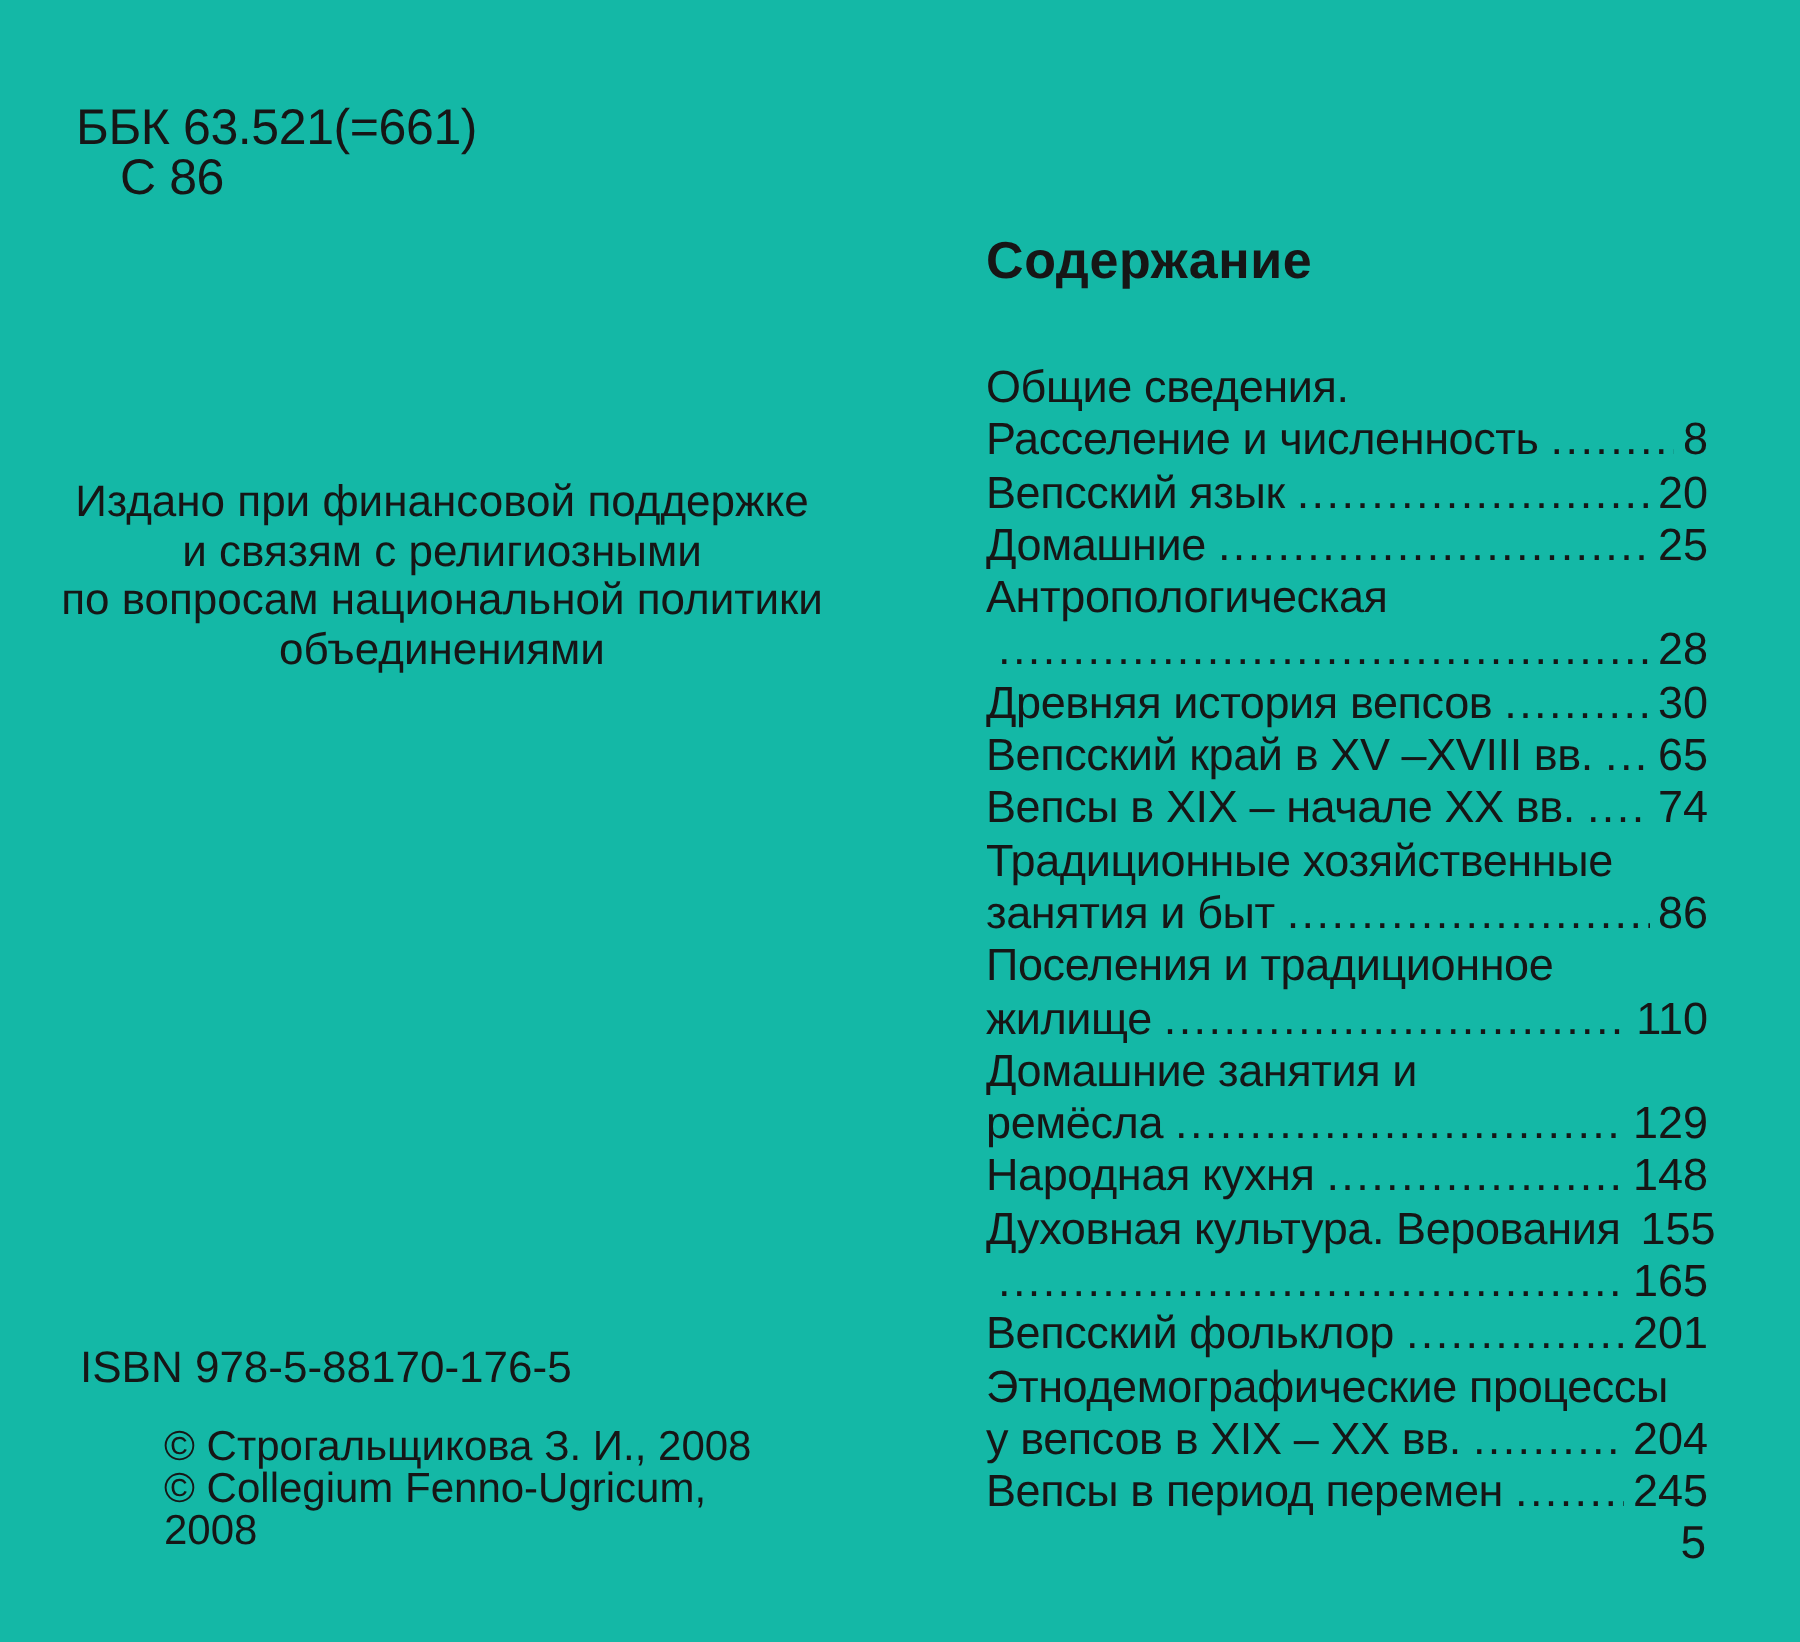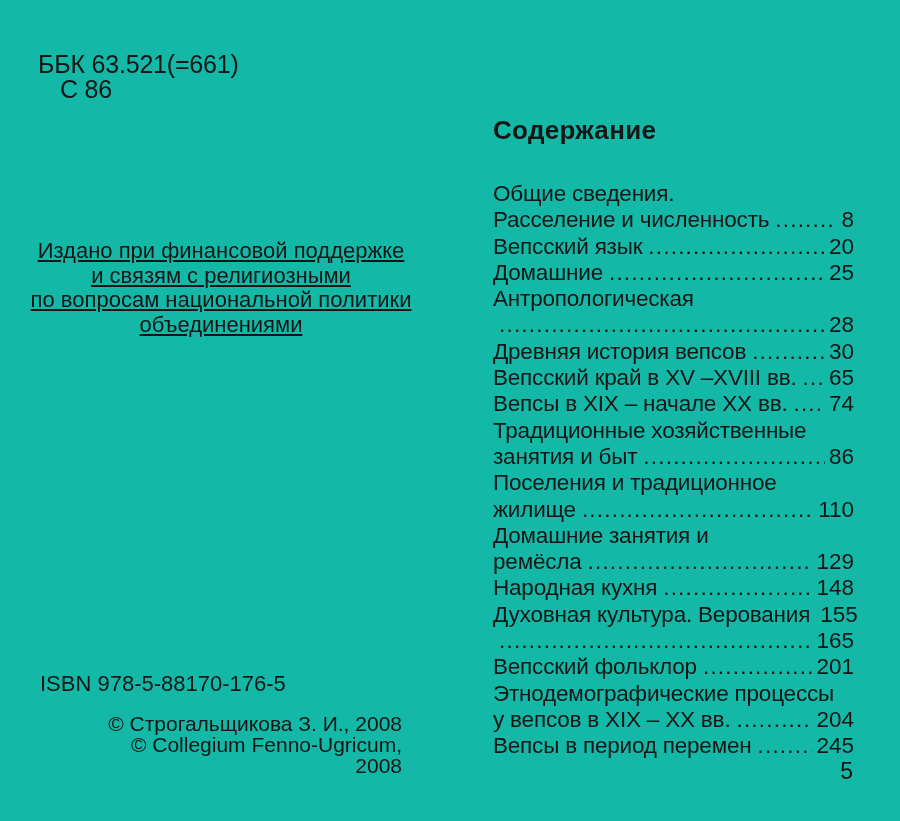--- a/index.html
+++ b/index.html
@@ -19,31 +19,30 @@
   
   .bbk-block {
     position: absolute; left: 38px; top: 52px;
     font-size: 25px; line-height: 25px; letter-spacing: -0.2px;
   }
   .bbk-block .indent { padding-left: 22px; }
 
   .support-note {
     position: absolute; left: 25px; top: 239px; width: 392px;
     text-align: center;
-    font-size: 22px; line-height: 24.6px; text-decoration: underline;
+    font-size: 22px; line-height: 24.6px;
   }
 
   .isbn-line {
     position: absolute; left: 40px; top: 671px;
     font-size: 22px;
   }
 
   .copyright-block {
     position: absolute; right: 498px; top: 713px; width: 320px;
-    text-align: right;
     font-size: 21px; line-height: 21px;
   }
 
   
   .toc-title {
     position: absolute; left: 493px; top: 115px; width: 362px;
     font-size: 26px; font-weight: bold; letter-spacing: 0.3px;
   }
 
   .toc-list {

